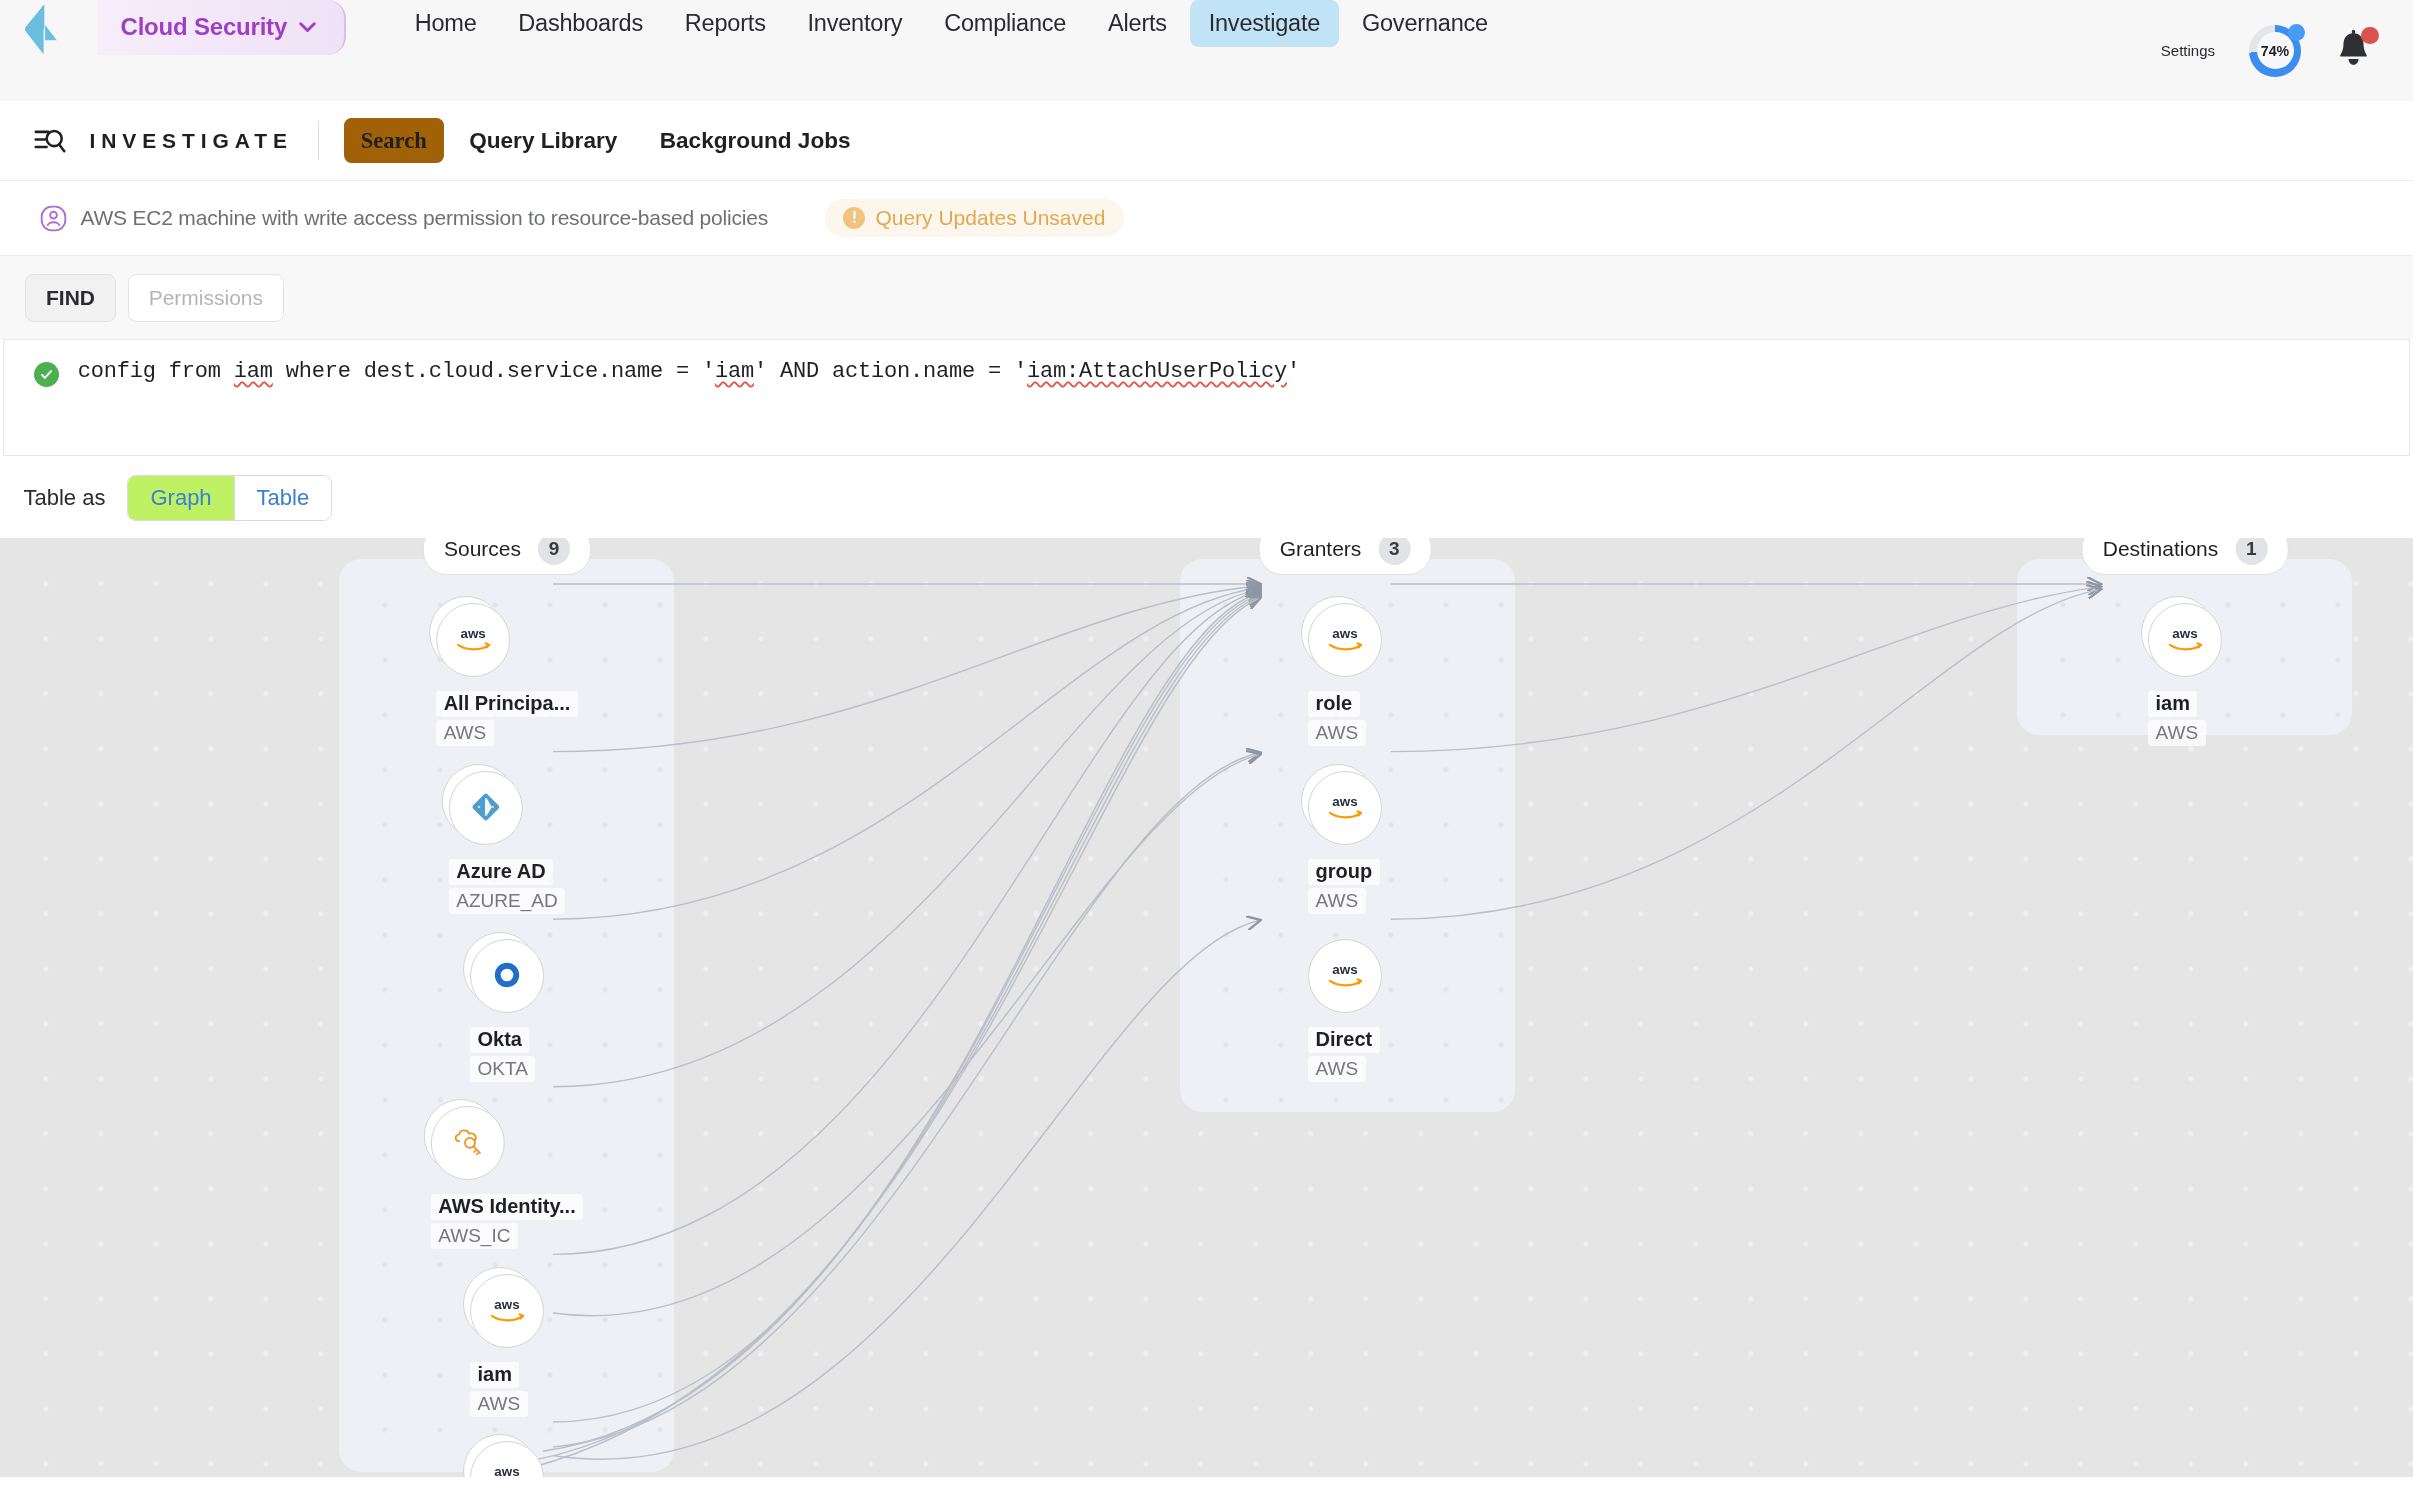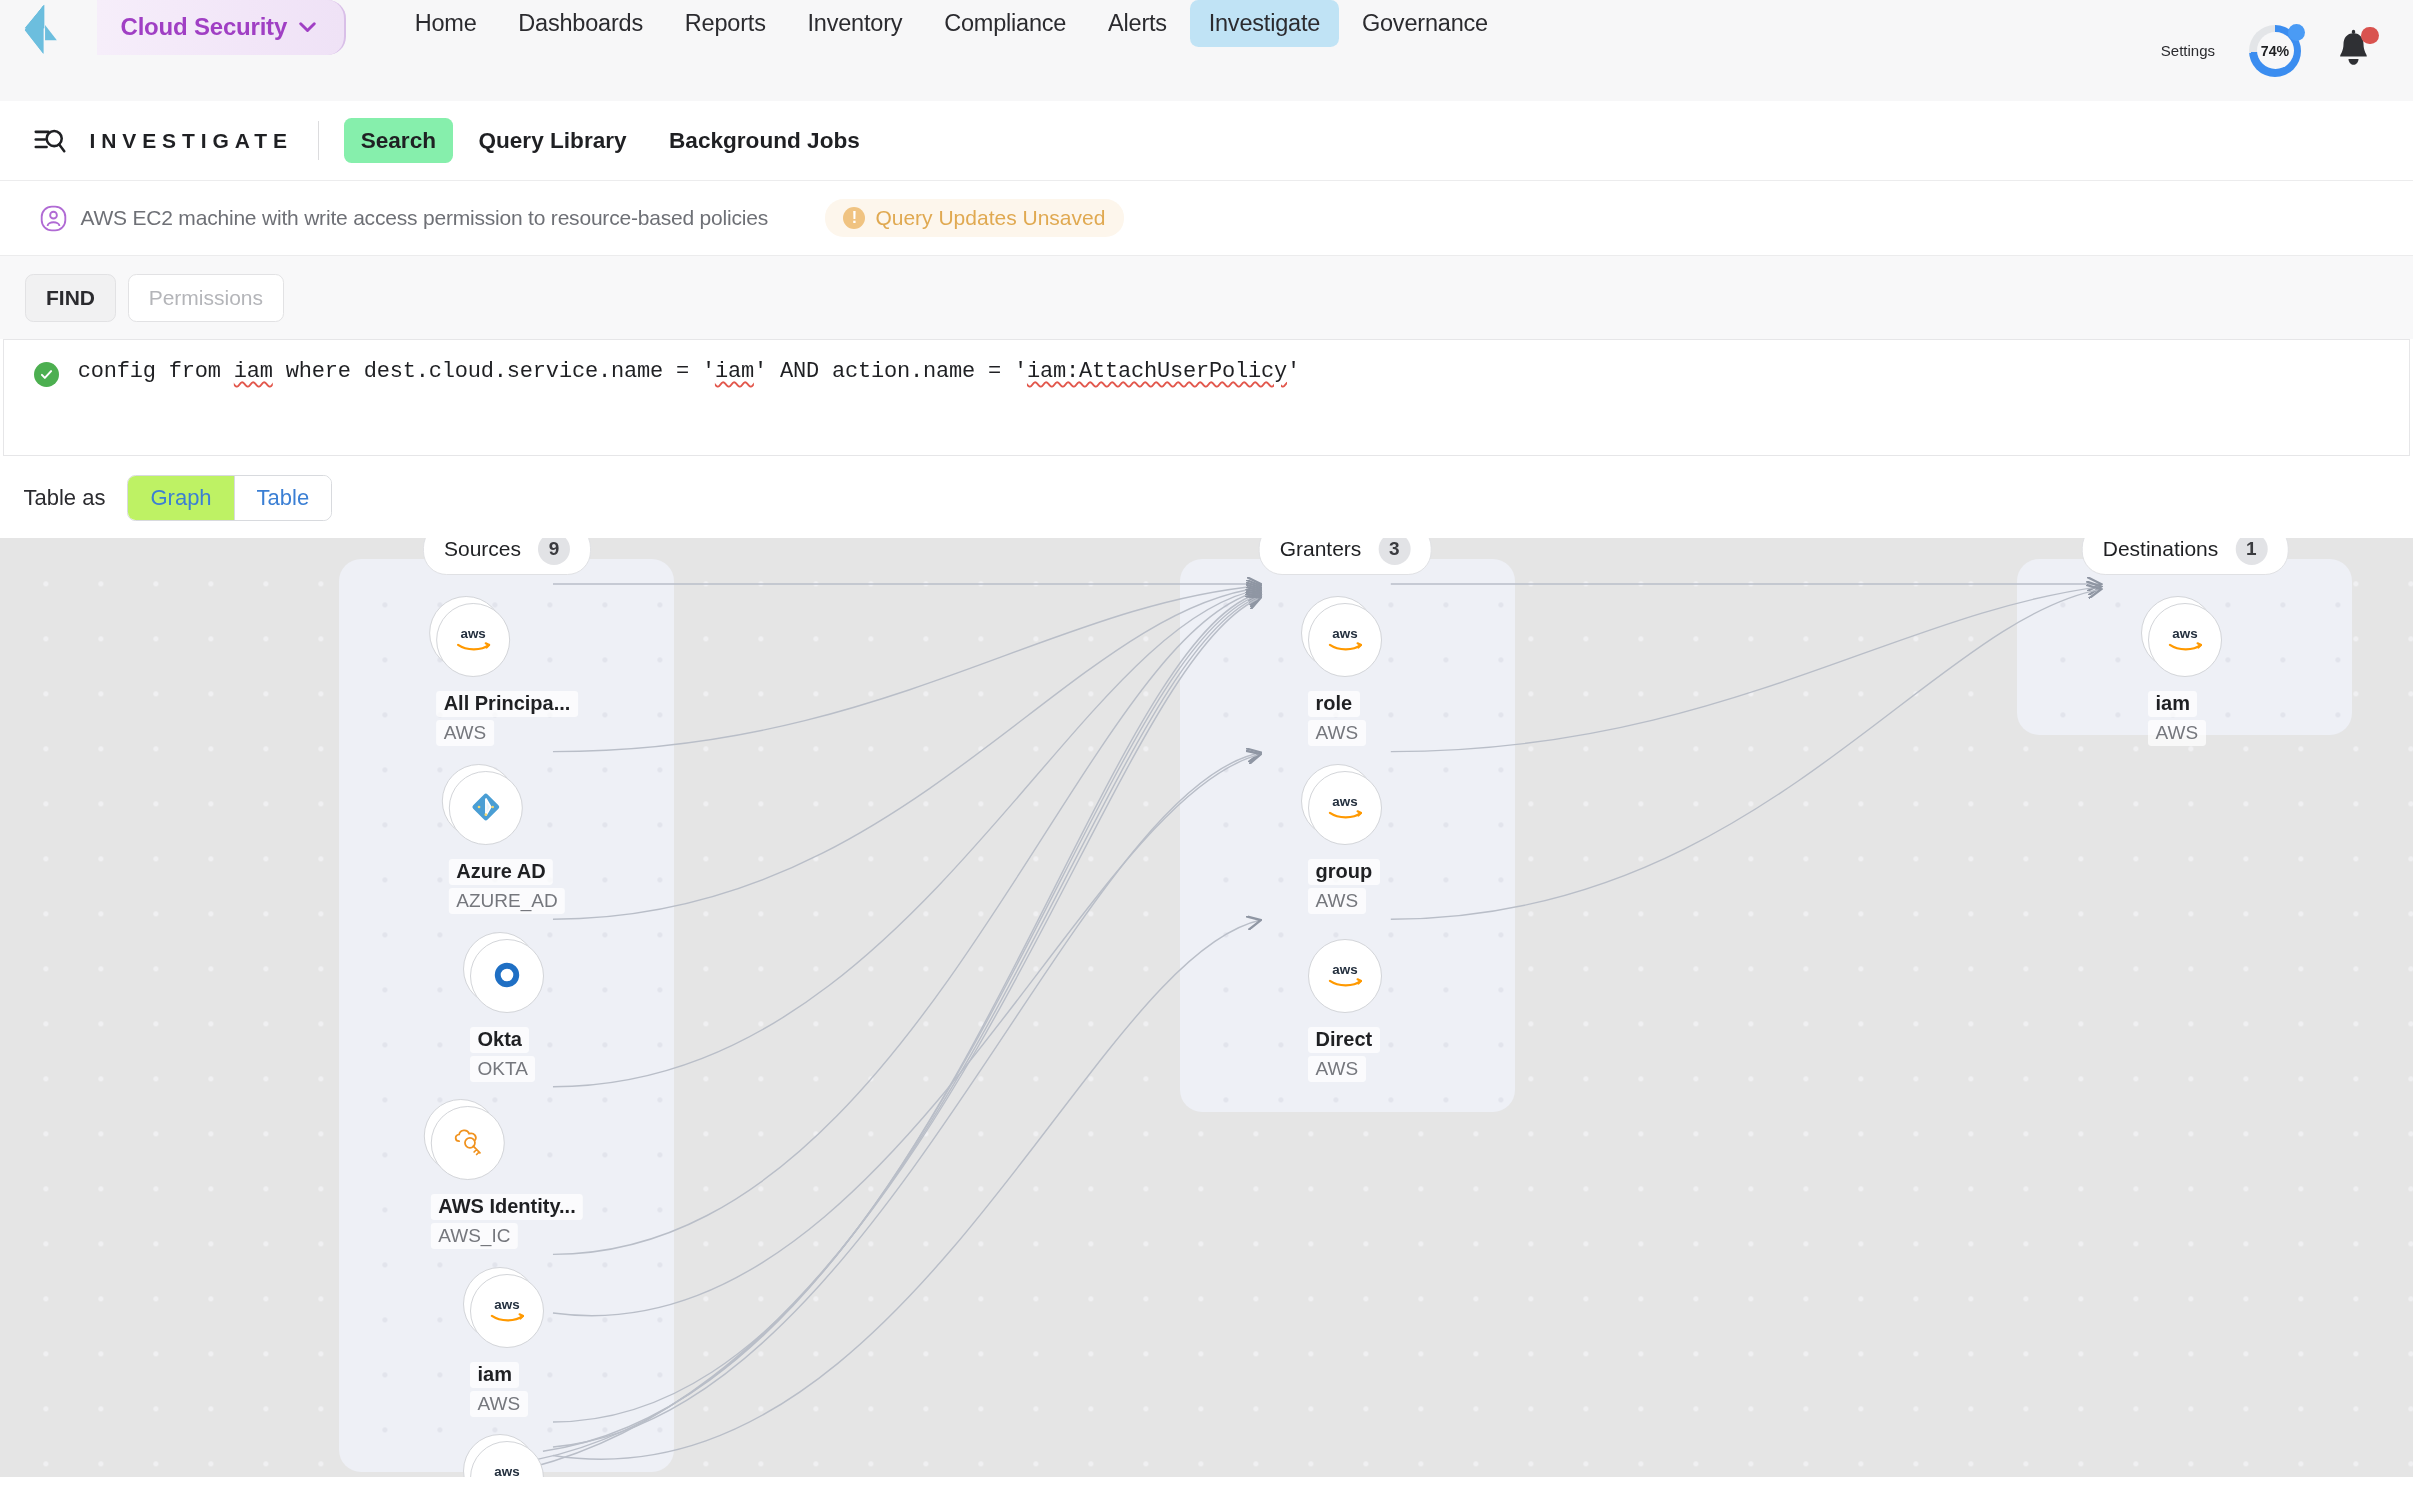--- a/index.html
+++ b/index.html
@@ -74,21 +74,21 @@
   .sub-title {
     font-size: 21px; font-weight: 600; color: #1f2023;
     letter-spacing: 5.9px; margin-right: 25px;
   }
   .sub-div { width: 0.8px; height: 39px; background: #dcdcde; margin-right: 25px; }
   .sub-tabs { display: flex; align-items: center; gap: 8.4px; }
   .sub-tab {
     font-size: 22.6px; font-weight: 600; color: #1f2023;
     padding: 9.2px 17px; border-radius: 7.5px; white-space: nowrap;
   }
-  .sub-tab.active { background: #86efac; }
+  .sub-tab.active { background: #a16207; font-family: Liberation Serif, serif; }
   .sub-tab.plain { font-weight: 600; }
 
   
   .qheader {
     height: 75px; background: #ffffff;
     display: flex; align-items: center; padding: 0 40px;
     border-bottom: 0.8px solid #ececed;
   }
   .q-user-icon { margin-right: 13.4px; display:flex; }
   .q-title { font-size: 21px; color: #6e7076; letter-spacing: -0.2px; }

